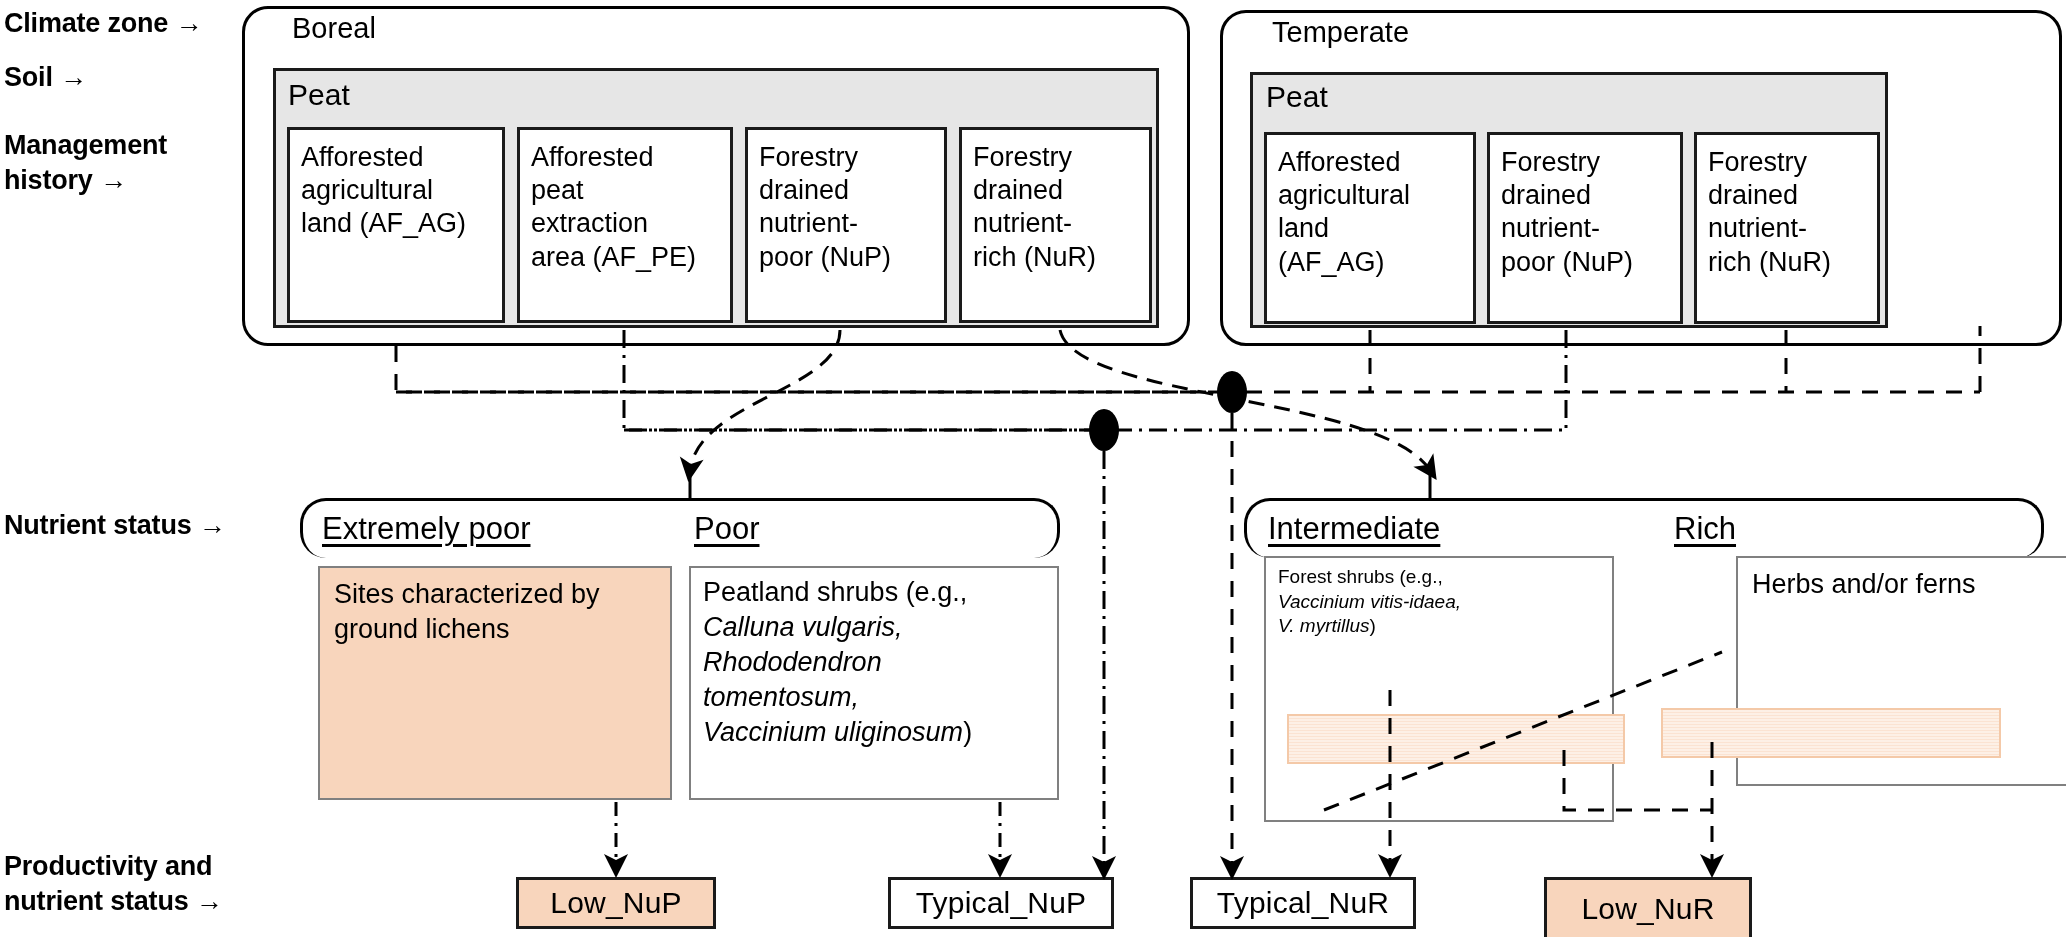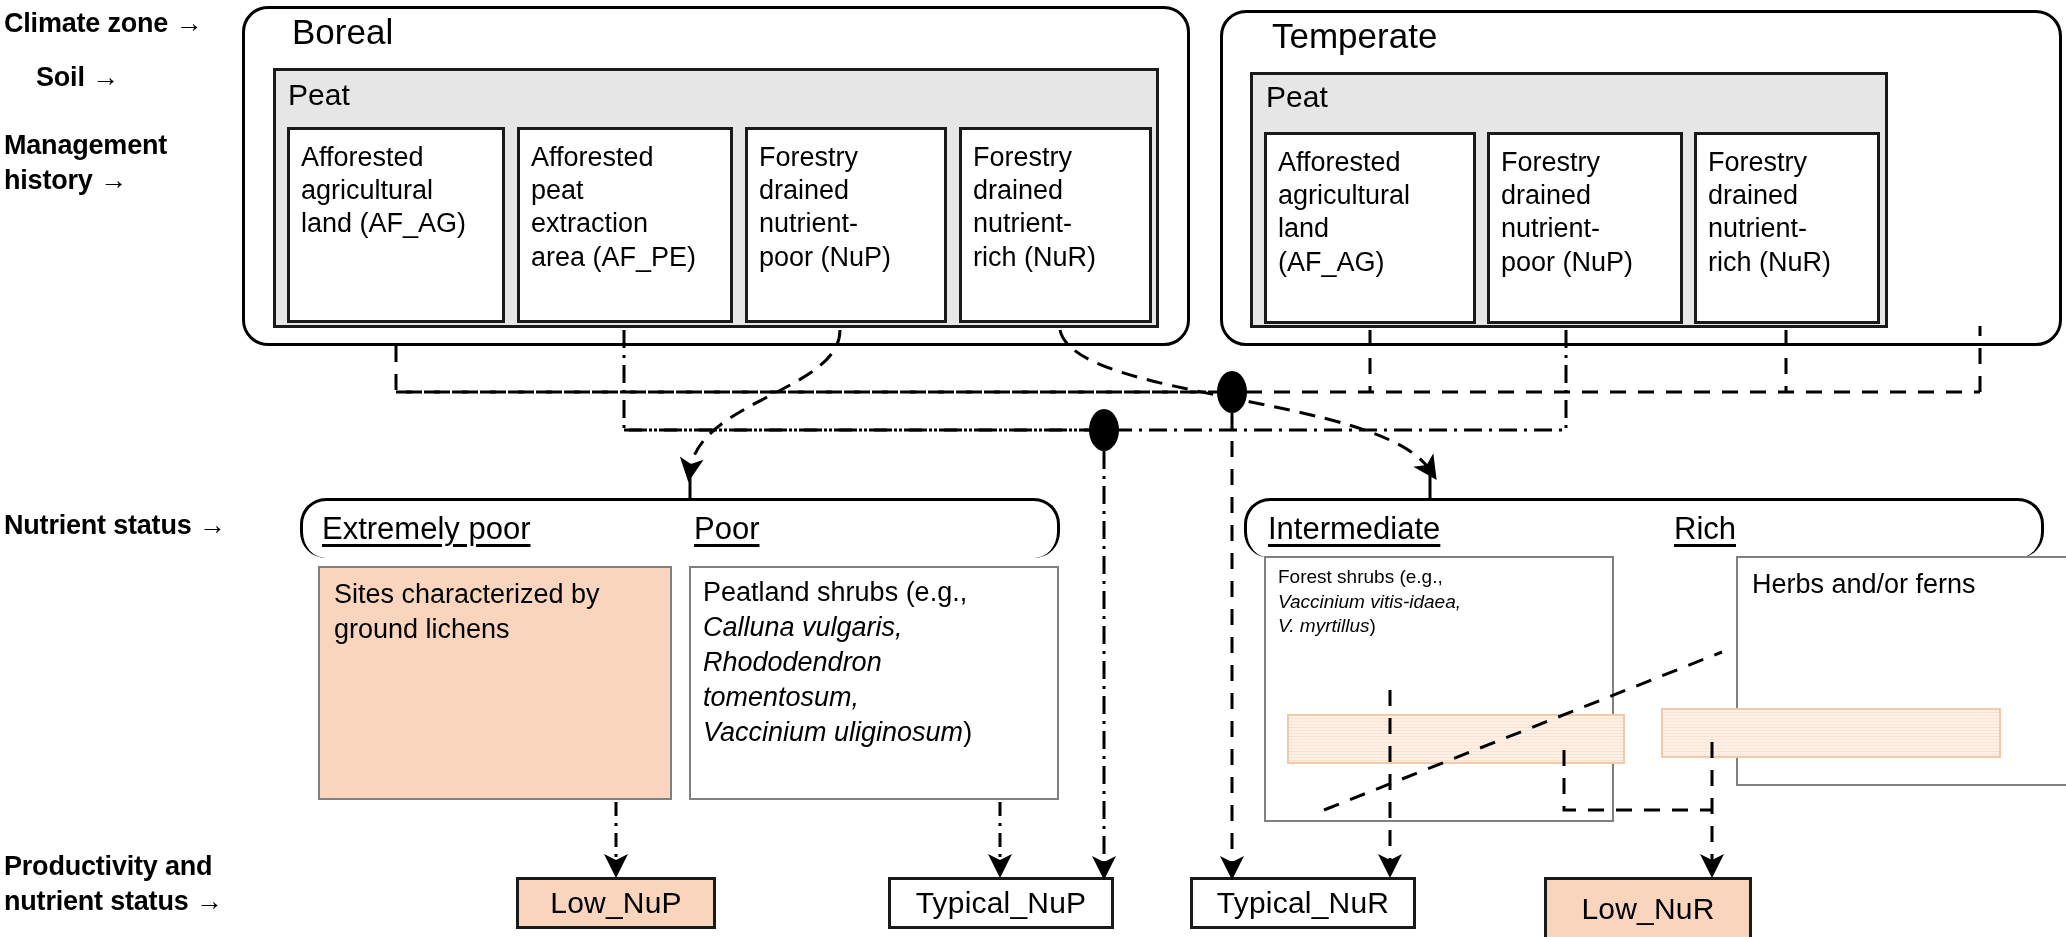--- a/index.html
+++ b/index.html
@@ -15,21 +15,21 @@
     position:absolute;font-weight:bold;font-size:27px;line-height:1.28;
     letter-spacing:-0.2px;white-space:pre-line;
   }
 
   
   .roundgroup{
     position:absolute;border:3px solid #000;border-radius:26px;background:#fff;
     box-sizing:border-box;
   }
   .grouptitle{
-    position:absolute;font-size:35px;line-height:1;color:#000;white-space:nowrap;
+    position:absolute;font-size:29px;line-height:1;color:#000;white-space:nowrap;
   }
 
   
   .soilband{
     position:absolute;background:#e6e6e6;border:3px solid #1a1a1a;box-sizing:border-box;
   }
   .soiltitle{
     position:absolute;font-size:30px;line-height:1;white-space:nowrap;
   }
 
@@ -80,21 +80,21 @@
   
   #wires{position:absolute;left:0;top:0;width:2066px;height:937px;pointer-events:none;}
 </style>
 </head>
 <body>
 
 <div id="stage">
 
   <div class="rowlabel" style="left:4px;top:6px;">Climate zone →</div>
 
-  <div class="rowlabel" style="left:4px;top:60px;margin-left:32px;">Soil →</div>
+  <div class="rowlabel" style="left:4px;top:60px;">Soil →</div>
 
   <div class="rowlabel" style="left:4px;top:128px;">Management
 history →</div>
 
   <div class="rowlabel" style="left:4px;top:508px;">Nutrient status →</div>
 
   <div class="rowlabel" style="left:4px;top:849px;">Productivity and
 nutrient status →</div>
 
   <div class="roundgroup" style="left:242px;top:6px;width:948px;height:340px;">

